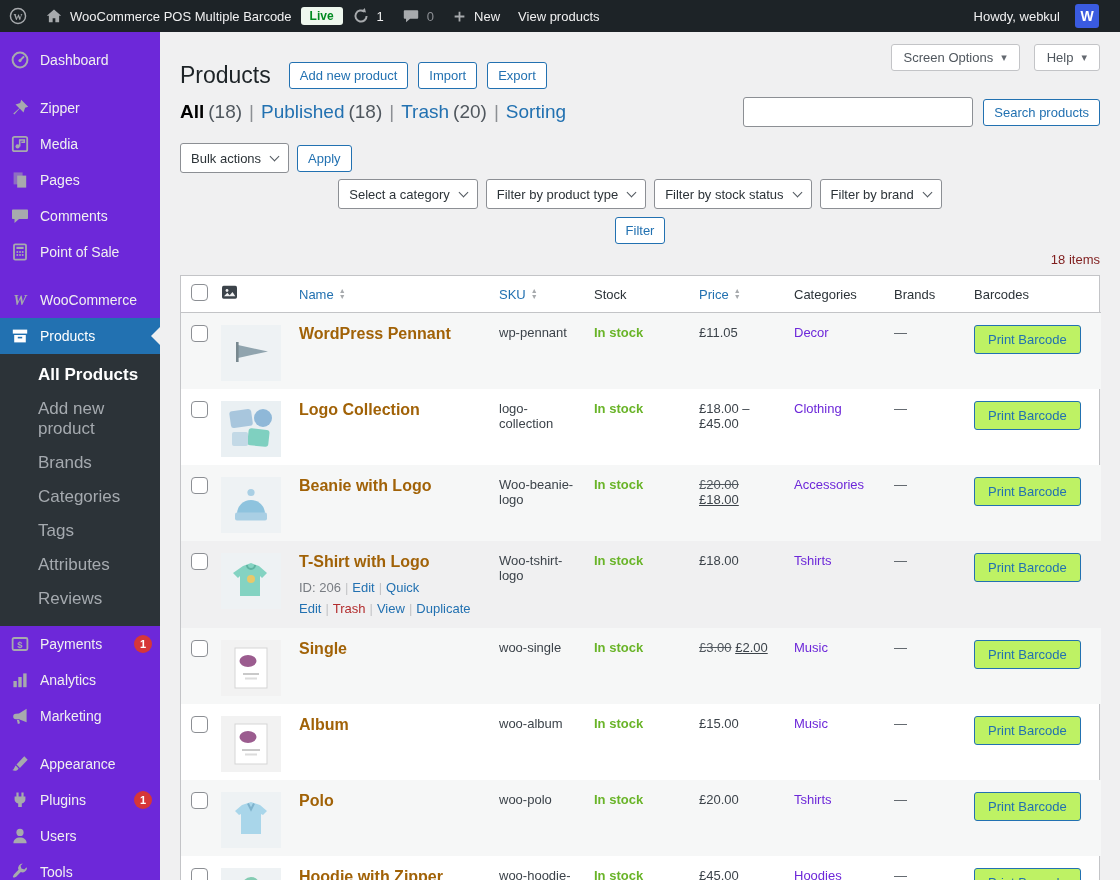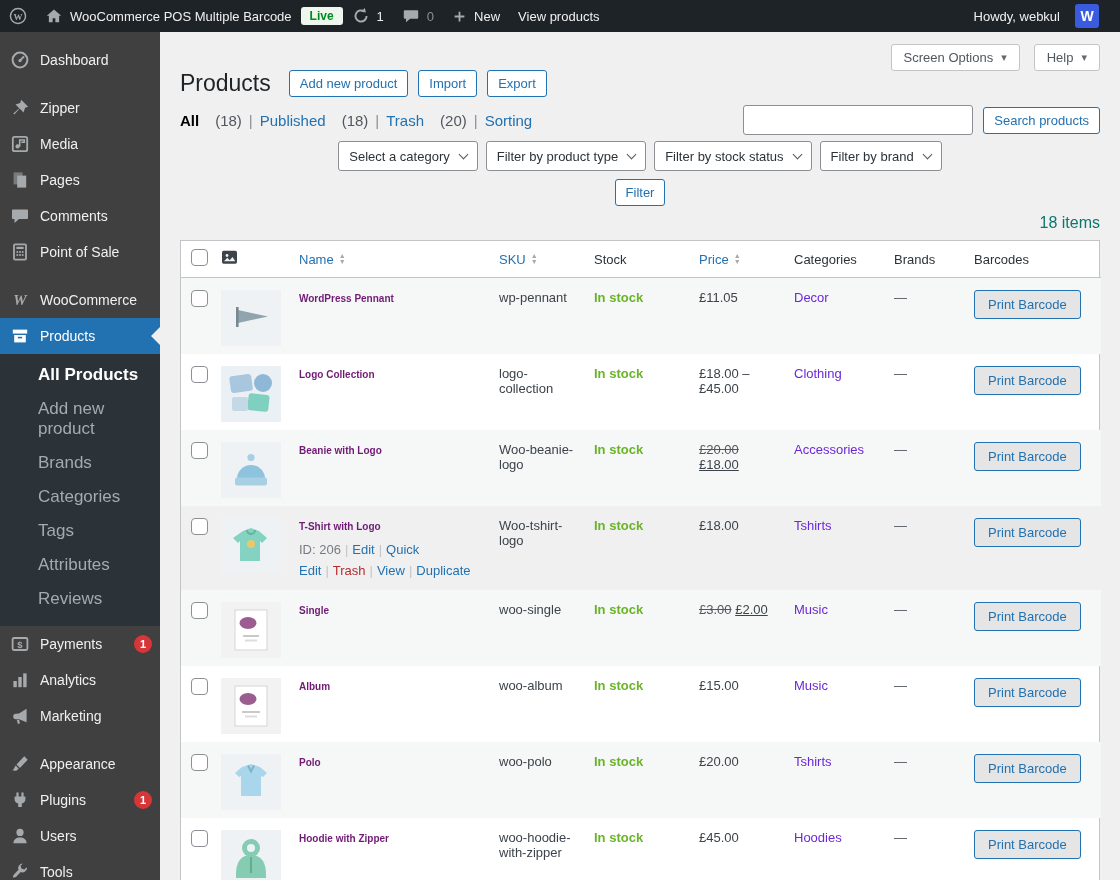--- a/index.html
+++ b/index.html
@@ -12,82 +12,82 @@
   .adminbar { position:absolute; top:0; left:0; width:100%; height:32px; background:#1d2327; color:#f0f0f1; display:flex; align-items:center; font-size:13px; z-index:50; padding-right:12px; }
   .ab-item { display:flex; align-items:center; gap:7px; height:32px; padding:0 9px; cursor:pointer; white-space:nowrap; }
   .ab-icon { width:18px; height:18px; color:#a7aaad; flex:none; }
   .ab-icon.small { width:15px; height:15px; }
   .live-badge { background:#eef7ee; color:#008a20; font-weight:700; font-size:12px; padding:2px 9px; border-radius:3px; }
   .dim { color:#8c8f94; }
   .spacer { flex:1; }
   .avatar { width:24px; height:24px; border-radius:3px; background:#3a5be0; color:#fff; display:flex; align-items:center; justify-content:center; font-weight:700; font-size:14px; margin-left:8px; }
 
   
-  .sidebar { position:absolute; top:32px; left:0; width:160px; height:848px; background:#404040; font-size:14px; padding-top:10px; overflow:hidden; }
+  .sidebar { position:absolute; top:32px; left:0; width:160px; height:848px; background:#6d28d9; font-size:14px; padding-top:10px; overflow:hidden; }
   .menu-item { position:relative; }
   .menu-link { display:flex; align-items:center; gap:10px; padding:8px 8px 8px 10px; color:#f0f0f1; text-decoration:none; cursor:pointer; }
   .micon { width:20px; height:20px; color:#a7aaad; flex:none; }
   .mlabel { flex:1; }
   .sep { height:12px; }
   .menu-item.current > .menu-link { background:#2271b1; color:#fff; }
   .menu-item.current .micon { color:#fff; }
   .menu-item.current > .menu-link::after { content:""; position:absolute; right:0; top:9px; border:9px solid transparent; border-right-color:#f0f0f1; }
   .submenu { background:#2c3338; padding:4px 0 10px; }
   .sublink { display:block; padding:7px 12px 7px 38px; color:#a5aaaf; font-size:17px; text-decoration:none; cursor:pointer; }
   .sublink.active { color:#fff; font-weight:700; }
   .badge { display:inline-block; min-width:18px; height:18px; padding:0 5px; border-radius:9px; background:#d63638; color:#fff; font-size:11px; line-height:18px; text-align:center; font-weight:600; }
   .menu-item.muted .menu-link { color:#a7aaad; }
 
   
-  .main { position:absolute; top:32px; left:160px; width:960px; height:848px; padding:8px 20px; overflow:hidden; }
+  .main { position:absolute; top:32px; left:160px; width:960px; height:848px; padding:0 20px; overflow:hidden; }
   .top-tabs { position:absolute; top:12px; right:20px; display:flex; gap:14px; z-index:5; }
   .tab-btn { background:#fff; border:1px solid #c3c4c7; border-radius:3px; color:#50575e; font-size:13px; padding:5px 12px; display:flex; align-items:center; gap:8px; cursor:pointer; font-family:inherit; }
   .tab-btn::after { content:"▾"; font-size:11px; color:#646970; }
 
   .header-row { padding-top:30px; display:flex; align-items:center; gap:10px; }
   .page-title { font-size:23px; font-weight:400; color:#1d2327; margin-right:8px; }
   .btn { background:#fff; border:1px solid #2271b1; border-radius:3px; color:#2271b1; font-size:13px; padding:5px 10px; cursor:pointer; font-family:inherit; white-space:nowrap; }
 
   .views-row { display:flex; justify-content:space-between; align-items:center; margin-top:8px; }
-  .subsubsub { display:flex; font-size:15px; flex-wrap:wrap; }
+  .subsubsub { display:flex; font-size:19px; flex-wrap:wrap; }
   .subsubsub li { display:flex; align-items:center; }
   .subsubsub li:not(:first-child)::before { content:"|"; margin:0 7px; color:#8c8f94; }
   .view-link { color:#2271b1; text-decoration:none; cursor:pointer; }
   .view-link.active { color:#000; font-weight:700; }
-  .view-count { color:#50575e; margin-left:16px; font-weight:400; }
+  .view-count { color:#50575e; margin-left:4px; font-weight:400; }
   .search-box { display:flex; gap:10px; align-items:center; }
   .search-input { width:230px; height:30px; border:1px solid #8c8f94; border-radius:3px; background:#fff; padding:0 8px; font-size:13px; font-family:inherit; }
 
   .bulk-row { margin-top:16px; display:flex; gap:8px; align-items:center; }
   .filter-row { margin-top:6px; display:flex; gap:8px; align-items:center;flex-direction:column; }
   .selectbox { height:30px; background:#fff; border:1px solid #8c8f94; border-radius:3px; display:flex; align-items:center; gap:10px; padding:0 10px; font-size:13px; color:#2c3338; cursor:pointer; white-space:nowrap; }
   .chev { width:7px; height:7px; border-right:1.6px solid #50575e; border-bottom:1.6px solid #50575e; transform:rotate(45deg); margin-top:-3px; flex:none; }
-  .item-count { margin-left:auto; font-size:16px; color:#0f766e; }
+  .item-count { margin-left:auto; font-size:13px; color:#7f1d1d; }
 
   
   .table-wrap { margin-top:8px; background:#fff; border:1px solid #c3c4c7; }
   table { width:100%; border-collapse:collapse; table-layout:fixed; font-size:13px; }
   thead th { border-bottom:1px solid #c3c4c7; padding:8px 10px; text-align:left; font-weight:400; color:#2c3338; height:36px; vertical-align:middle; }
   tbody tr { height:76px; }
   tbody tr.alt { background:#f6f7f7; }
   tbody tr.hovered { background:#f0f0f1; }
   td { padding:12px 10px 8px; vertical-align:top; overflow:hidden; }
   td.img-cell, th.img-cell { padding-left:4px; padding-right:4px; }
   .cb { display:inline-block; width:17px; height:17px; border:1px solid #8c8f94; border-radius:4px; background:#fff; cursor:pointer; }
   .head-img-icon { width:17px; height:15px; display:inline-block; }
   .sorthead { color:#2271b1; text-decoration:none; display:inline-flex; gap:5px; align-items:center; cursor:pointer; }
   .sort { display:inline-flex; flex-direction:column; font-size:7px; line-height:6px; color:#a7aaad; }
-  .row-title { color:#701a75; font-weight:600; font-size:10px; text-decoration:none; cursor:pointer; display:inline-block; }
+  .row-title { color:#a16207; font-weight:600; font-size:16px; text-decoration:none; cursor:pointer; display:inline-block; }
   .thumb { width:60px; height:56px; display:block; cursor:pointer; }
   .stock-in { color:#69b428; font-weight:600;margin-top:28px; }
   .price-old { color:#50575e; text-decoration:line-through; }
   .price-new { text-decoration:underline; color:#3c434a; font-style:normal; }
   .cat-link { color:#6d28d9; text-decoration:none; cursor:pointer; }
   .dash { color:#50575e; }
-  .print-btn { background:#e5e5e5; border:1px solid #2271b1; border-radius:3px; color:#2271b1; font-size:13px; padding:6px 13px; cursor:pointer; font-family:inherit; white-space:nowrap; }
+  .print-btn { background:#bef264; border:1px solid #2271b1; border-radius:3px; color:#2271b1; font-size:13px; padding:6px 13px; cursor:pointer; font-family:inherit; white-space:nowrap; }
   .row-actions { margin-top:7px; font-size:13px; color:#787c82; line-height:1.6; }
   .ra-link { color:#2271b1; cursor:pointer; }
   .ra-danger { color:#b32d2e; cursor:pointer; }
   .ra-text { color:#787c82; }
   .ra-sep { color:#c3c4c7; margin:0 4px; }
   tr.filler { background:#f6f7f7; }
 </style>
 </head>
 <body>
 
@@ -400,20 +400,27 @@
         <li>
           <a class="view-link">Sorting</a>
         </li>
       </ul>
     <div class="search-box">
       <input class="search-input" type="text" value="" style="">
       <button class="btn">Search products</button>
     </div>
   </div>
 
+  <div class="bulk-row">
+    <span class="selectbox">
+      <span>Bulk actions</span>
+      <i class="chev"></i>
+    </span>
+    <button class="btn">Apply</button>
+  </div>
 
   <div class="filter-row">
     <span id="filter-selects" style="display:flex;gap:8px;">
         <span class="selectbox">
           <span>Select a category</span>
           <i class="chev"></i>
         </span>
         <span class="selectbox">
           <span>Filter by product type</span>
           <i class="chev"></i>

